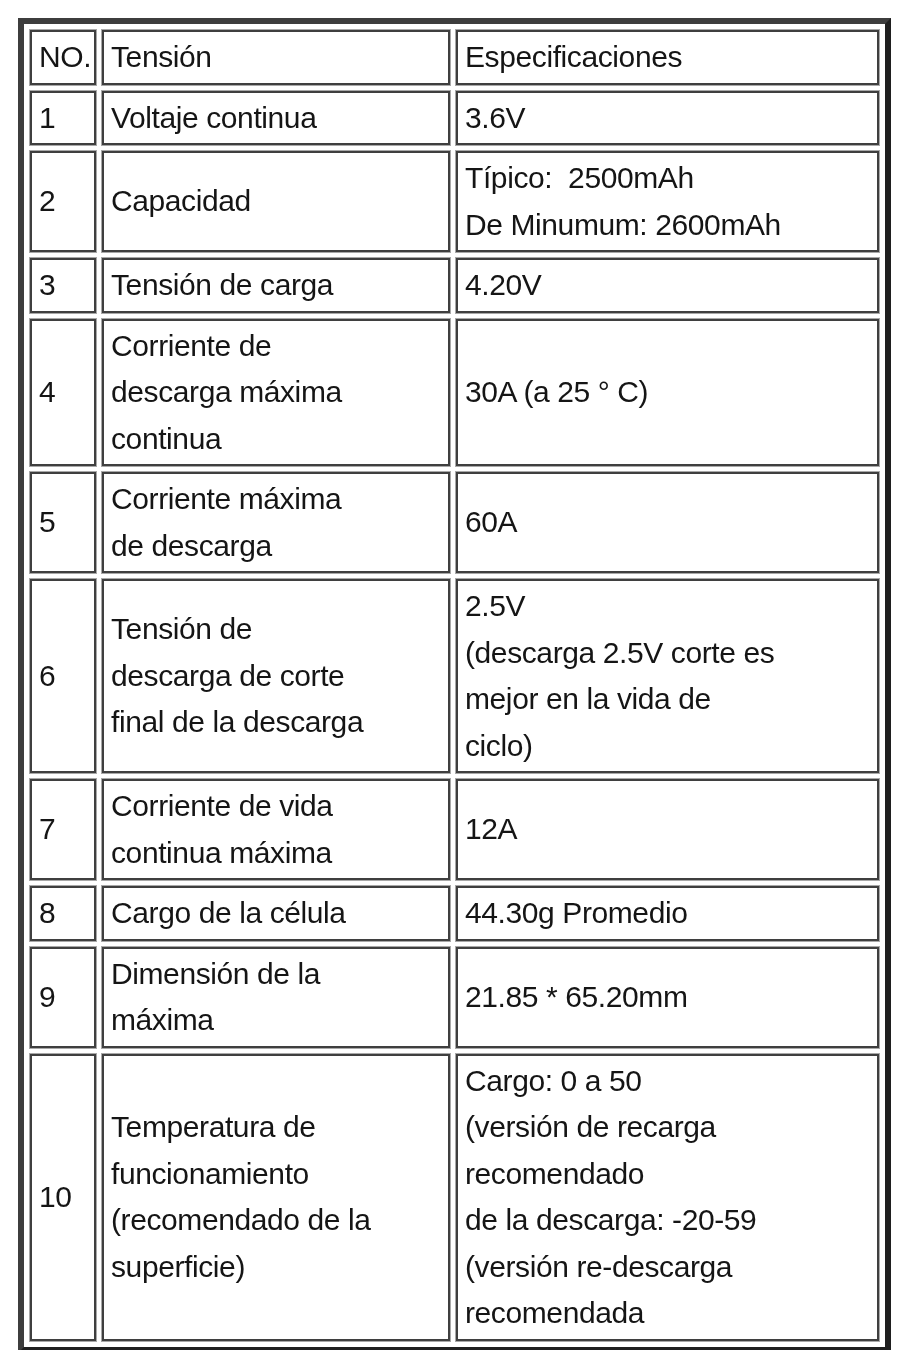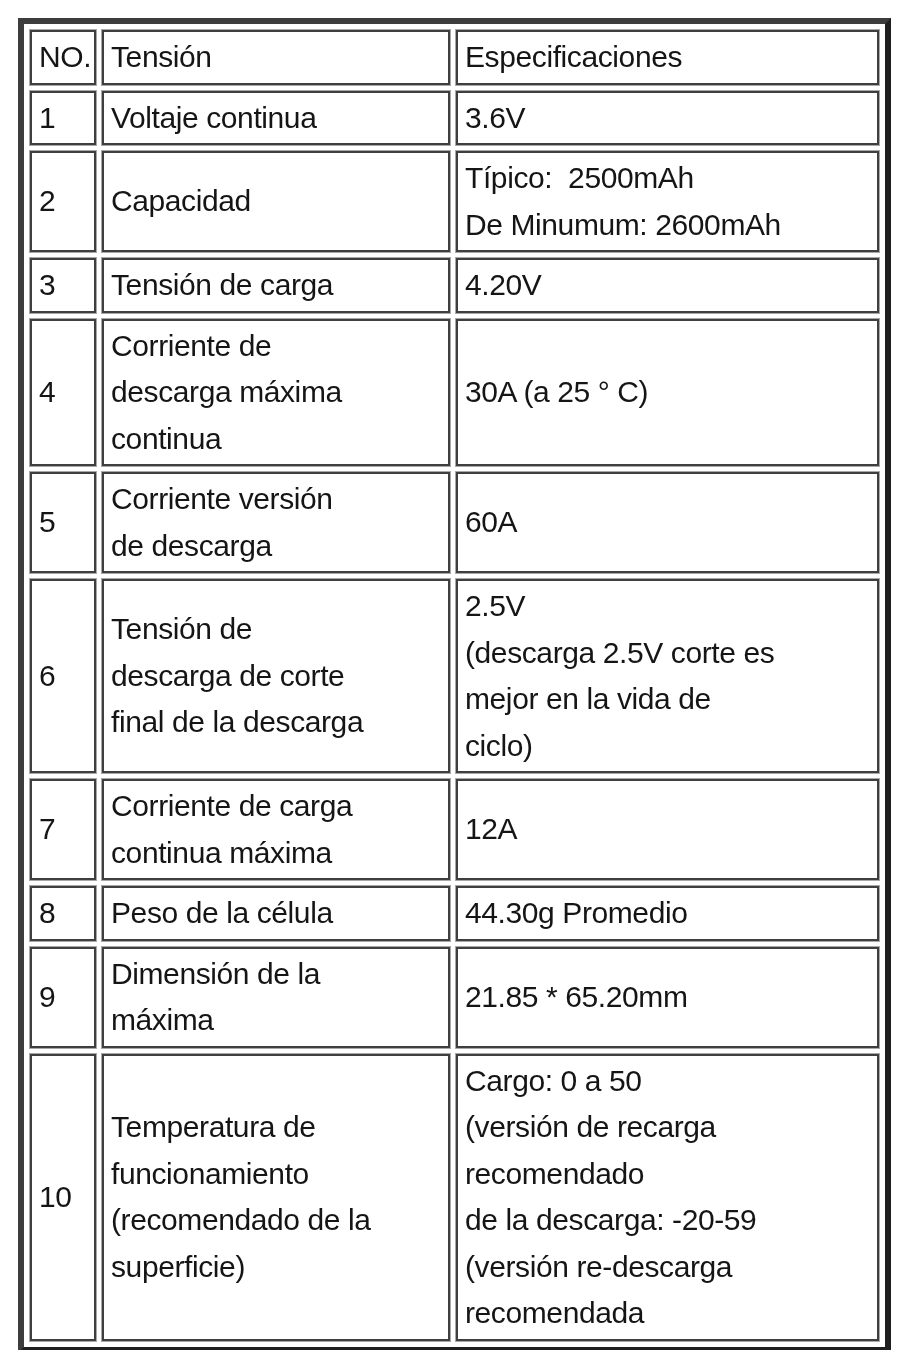--- a/index.html
+++ b/index.html
@@ -78,43 +78,43 @@
     </tr>
     <tr>
       <td>4</td>
       <td>Corriente de
 descarga máxima
 continua</td>
       <td>30A (a 25 ° C)</td>
     </tr>
     <tr>
       <td>5</td>
-      <td>Corriente versión
+      <td>Corriente máxima
 de descarga</td>
       <td>60A</td>
     </tr>
     <tr>
       <td>6</td>
       <td>Tensión de
 descarga de corte
 final de la descarga</td>
       <td>2.5V
 (descarga 2.5V corte es
 mejor en la vida de
 ciclo)</td>
     </tr>
     <tr>
       <td>7</td>
-      <td>Corriente de carga
+      <td>Corriente de vida
 continua máxima</td>
       <td>12A</td>
     </tr>
     <tr>
       <td>8</td>
-      <td>Peso de la célula</td>
+      <td>Cargo de la célula</td>
       <td>44.30g Promedio</td>
     </tr>
     <tr>
       <td>9</td>
       <td>Dimensión de la
 máxima</td>
       <td>21.85 * 65.20mm</td>
     </tr>
     <tr>
       <td>10</td>

